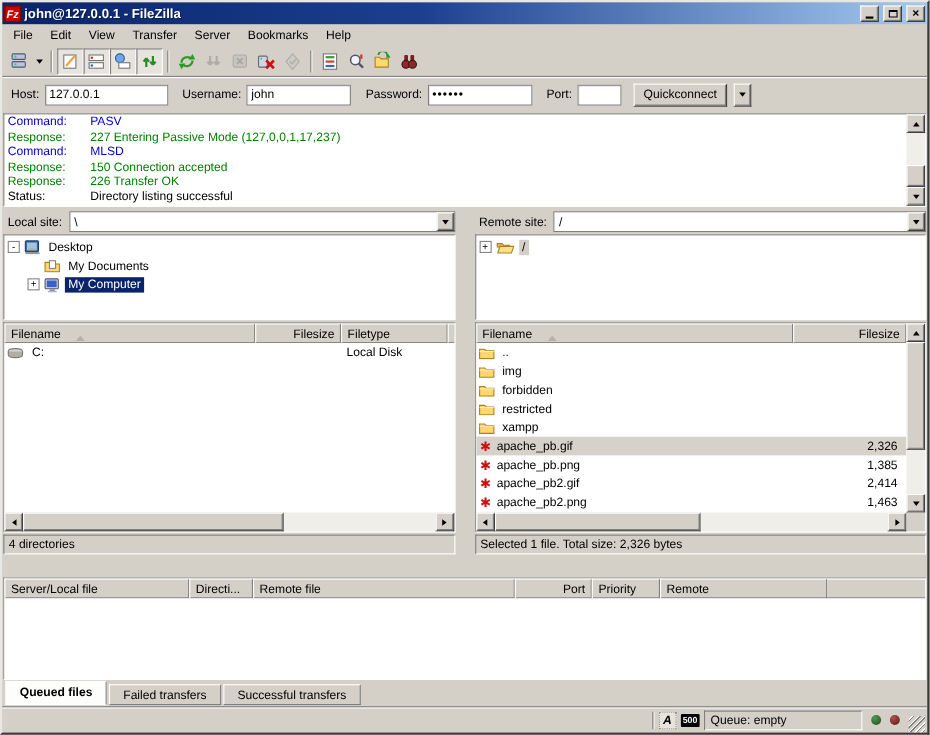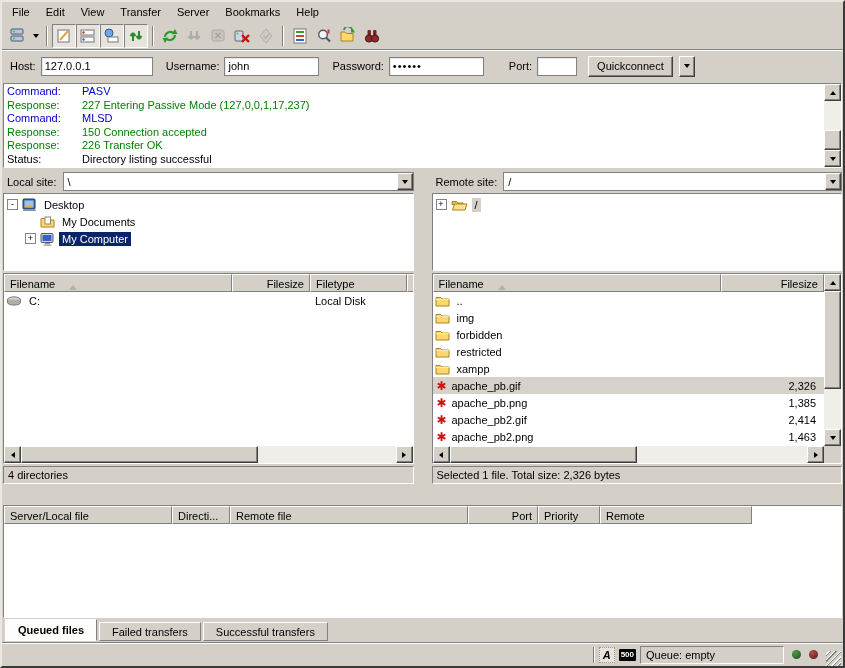--- a/index.html
+++ b/index.html
@@ -119,21 +119,21 @@
   .cell-size { text-align:right; }
   .file-star { color:#cc1111; font-size:12px; width:14px; flex:0 0 14px; text-align:center; line-height:12px; }
   .corner { background:#d4d0c8; }
 
   .statusline { margin-top:2px; height:18px; flex:0 0 18px; background:#d4d0c8;
     border:1px solid; border-color:#808080 #fff #fff #808080; padding:1px 4px;
     display:flex; align-items:center;text-align:center; }
 
   
   .queuewrap { margin:6px 1px 0 1px; flex:1; min-height:0; border:1px solid;
-    border-color:#808080 #fff #fff #808080; background:#fff; display:flex; flex-direction:row; }
+    border-color:#808080 #fff #fff #808080; background:#fff; display:flex; flex-direction:column; }
   .queuehead { display:flex; height:18px; flex:0 0 18px; }
   .queuearea { flex:1; background:#fff; }
 
   
   .tabsrow { height:24px; flex:0 0 24px; display:flex; align-items:flex-end; padding:0 0 1px 3px; }
   .tab { padding:3px 12px 3px 12px; background:#d4d0c8; border:1px solid;
     border-color:#fff #808080 #808080 #fff; margin-right:2px; height:19px; }
   .tab.active { background:#fdfdfb; font-weight:bold; height:22px; border-bottom-color:#fdfdfb; padding-top:4px; }
 
   
@@ -151,20 +151,33 @@
   .led-green { background:radial-gradient(circle at 35% 30%, #4e9a4e, #1d4d1d); }
   .led-red { background:radial-gradient(circle at 35% 30%, #b05050, #5a1515); }
   .grip { width:15px; height:15px; align-self:flex-end; margin-left:4px;
     background:repeating-linear-gradient(135deg, transparent 0 2px, #fff 2px 3px, #808080 3px 4px); }
 </style>
 </head>
 <body>
 
 <div class="window">
 
+  <div class="titlebar">
+    <span class="fz-logo">Fz</span>
+    <span class="title-text">john@127.0.0.1 - FileZilla</span>
+    <span class="winbtn">
+        <span class="glyph-min"></span>
+      </span>
+    <span class="winbtn">
+        <span class="glyph-max"></span>
+      </span>
+    <span class="winbtn">
+        <span class="glyph-close">×</span>
+      </span>
+  </div>
 
   <div class="menubar">
     <span class="menu-item">File</span>
     <span class="menu-item">Edit</span>
     <span class="menu-item">View</span>
     <span class="menu-item">Transfer</span>
     <span class="menu-item">Server</span>
     <span class="menu-item">Bookmarks</span>
     <span class="menu-item">Help</span>
   </div>
@@ -275,21 +288,21 @@
     </span>
   </div>
 
   <div class="quickbar">
     <span class="qlabel">Host:</span>
     <input class="qinput w-host" value="127.0.0.1" style="">
     <span class="qlabel" style="margin-left:8px">Username:</span>
     <input class="qinput w-user" value="john" style="">
     <span class="qlabel" style="margin-left:8px">Password:</span>
     <input class="qinput w-pass" value="••••••" style="">
-    <span class="qlabel" style="margin-left:20px">Port:</span>
+    <span class="qlabel" style="margin-left:8px">Port:</span>
     <input class="qinput w-port" value="" style="">
     <button class="qc-btn" style="margin-left:6px">Quickconnect</button>
     <span class="qc-drop">
         <span class="arrow-down"></span>
       </span>
   </div>
 
   <div class="logbox">
     <div class="log-lines">
       <div class="log-row">

